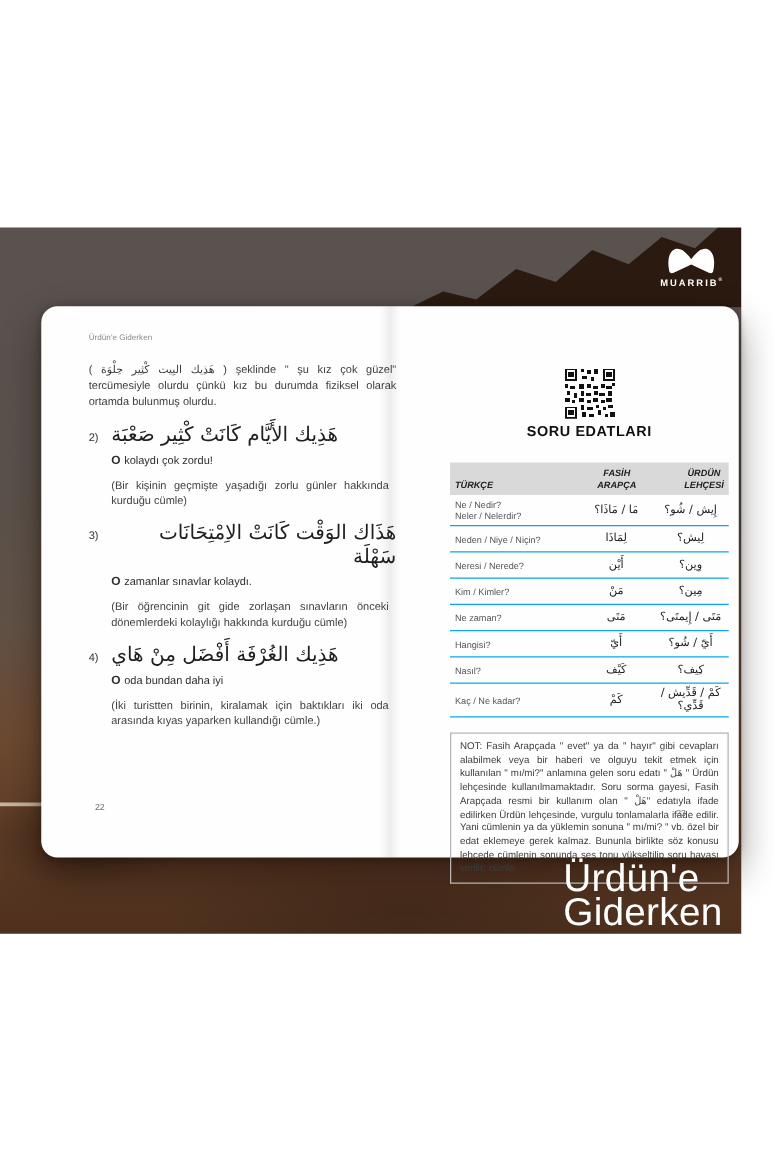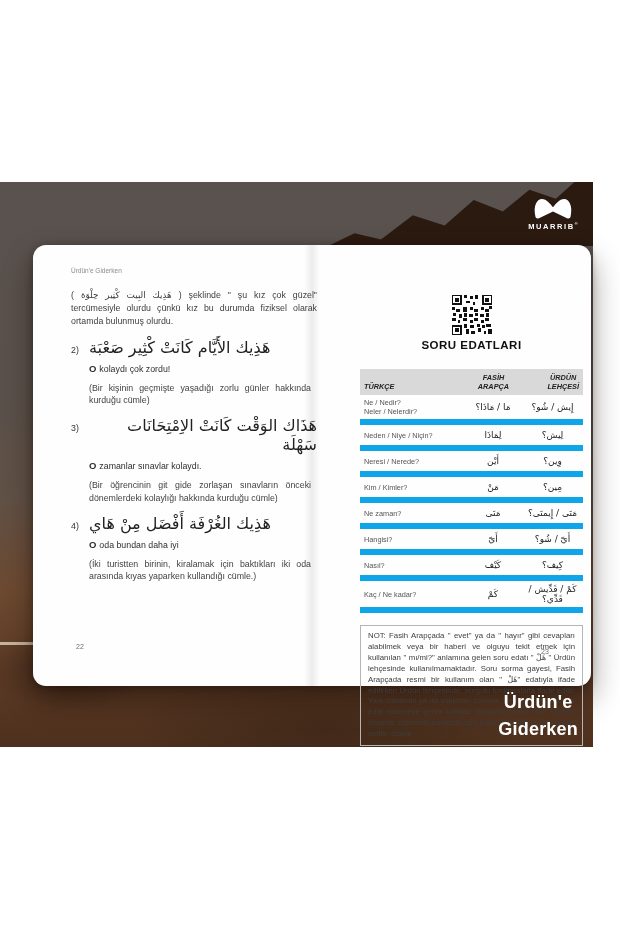--- a/index.html
+++ b/index.html
@@ -45,30 +45,30 @@
   
   .rp{position:absolute;left:327px;top:50px;width:223px;}
   .rp-head{display:flex;justify-content:space-between;align-items:center;margin-bottom:18px;flex-direction:column;}
   .qr{width:40px;height:40px;}
   .sec-title{font-size:11.5px;font-weight:700;letter-spacing:.5px;color:#101010;}
   .thead{display:flex;align-items:flex-end;background:#d9d9d9;font-style:italic;font-weight:700;
          font-size:7.3px;color:#222;padding:4px;gap:28px;}
   .c1{width:96px;white-space:pre-line;}
   .c2{width:66px;text-align:center;}
   .c3{flex:1;text-align:center;}
-  .trow{display:flex;align-items:center;border-bottom:6px solid #0ea5e9;padding:3px 4px;
+  .trow{display:flex;align-items:center;border-bottom:1px solid #0ea5e9;padding:3px 4px;
         min-height:14px;font-size:7.3px;color:#555;}
   .trow .ar-cell{font-family:"DejaVu Sans",sans-serif;direction:rtl;unicode-bidi:isolate;
                  font-size:9px;color:#222;}
   .notbox{margin-top:12px;border:1px solid #b5b5b5;padding:5px 7px;font-size:7.8px;
           line-height:1.4;color:#3d3d3d;text-align:justify;}
 
   
-  .cover-title{position:absolute;right:15px;top:507px;text-align:center;color:#ffffff;
-               font-size:18px;font-weight:700;line-height:27px;letter-spacing:.2px;}
+  .cover-title{position:absolute;right:15px;top:507px;text-align:left;color:#ffffff;
+               font-size:31px;font-weight:400;line-height:27px;letter-spacing:.2px;}
 </style>
 </head>
 <body>
 
 <div class="canvas">
 
   <div class="photo">
     <div class="rock"></div>
     <div class="horizon"></div>
 

